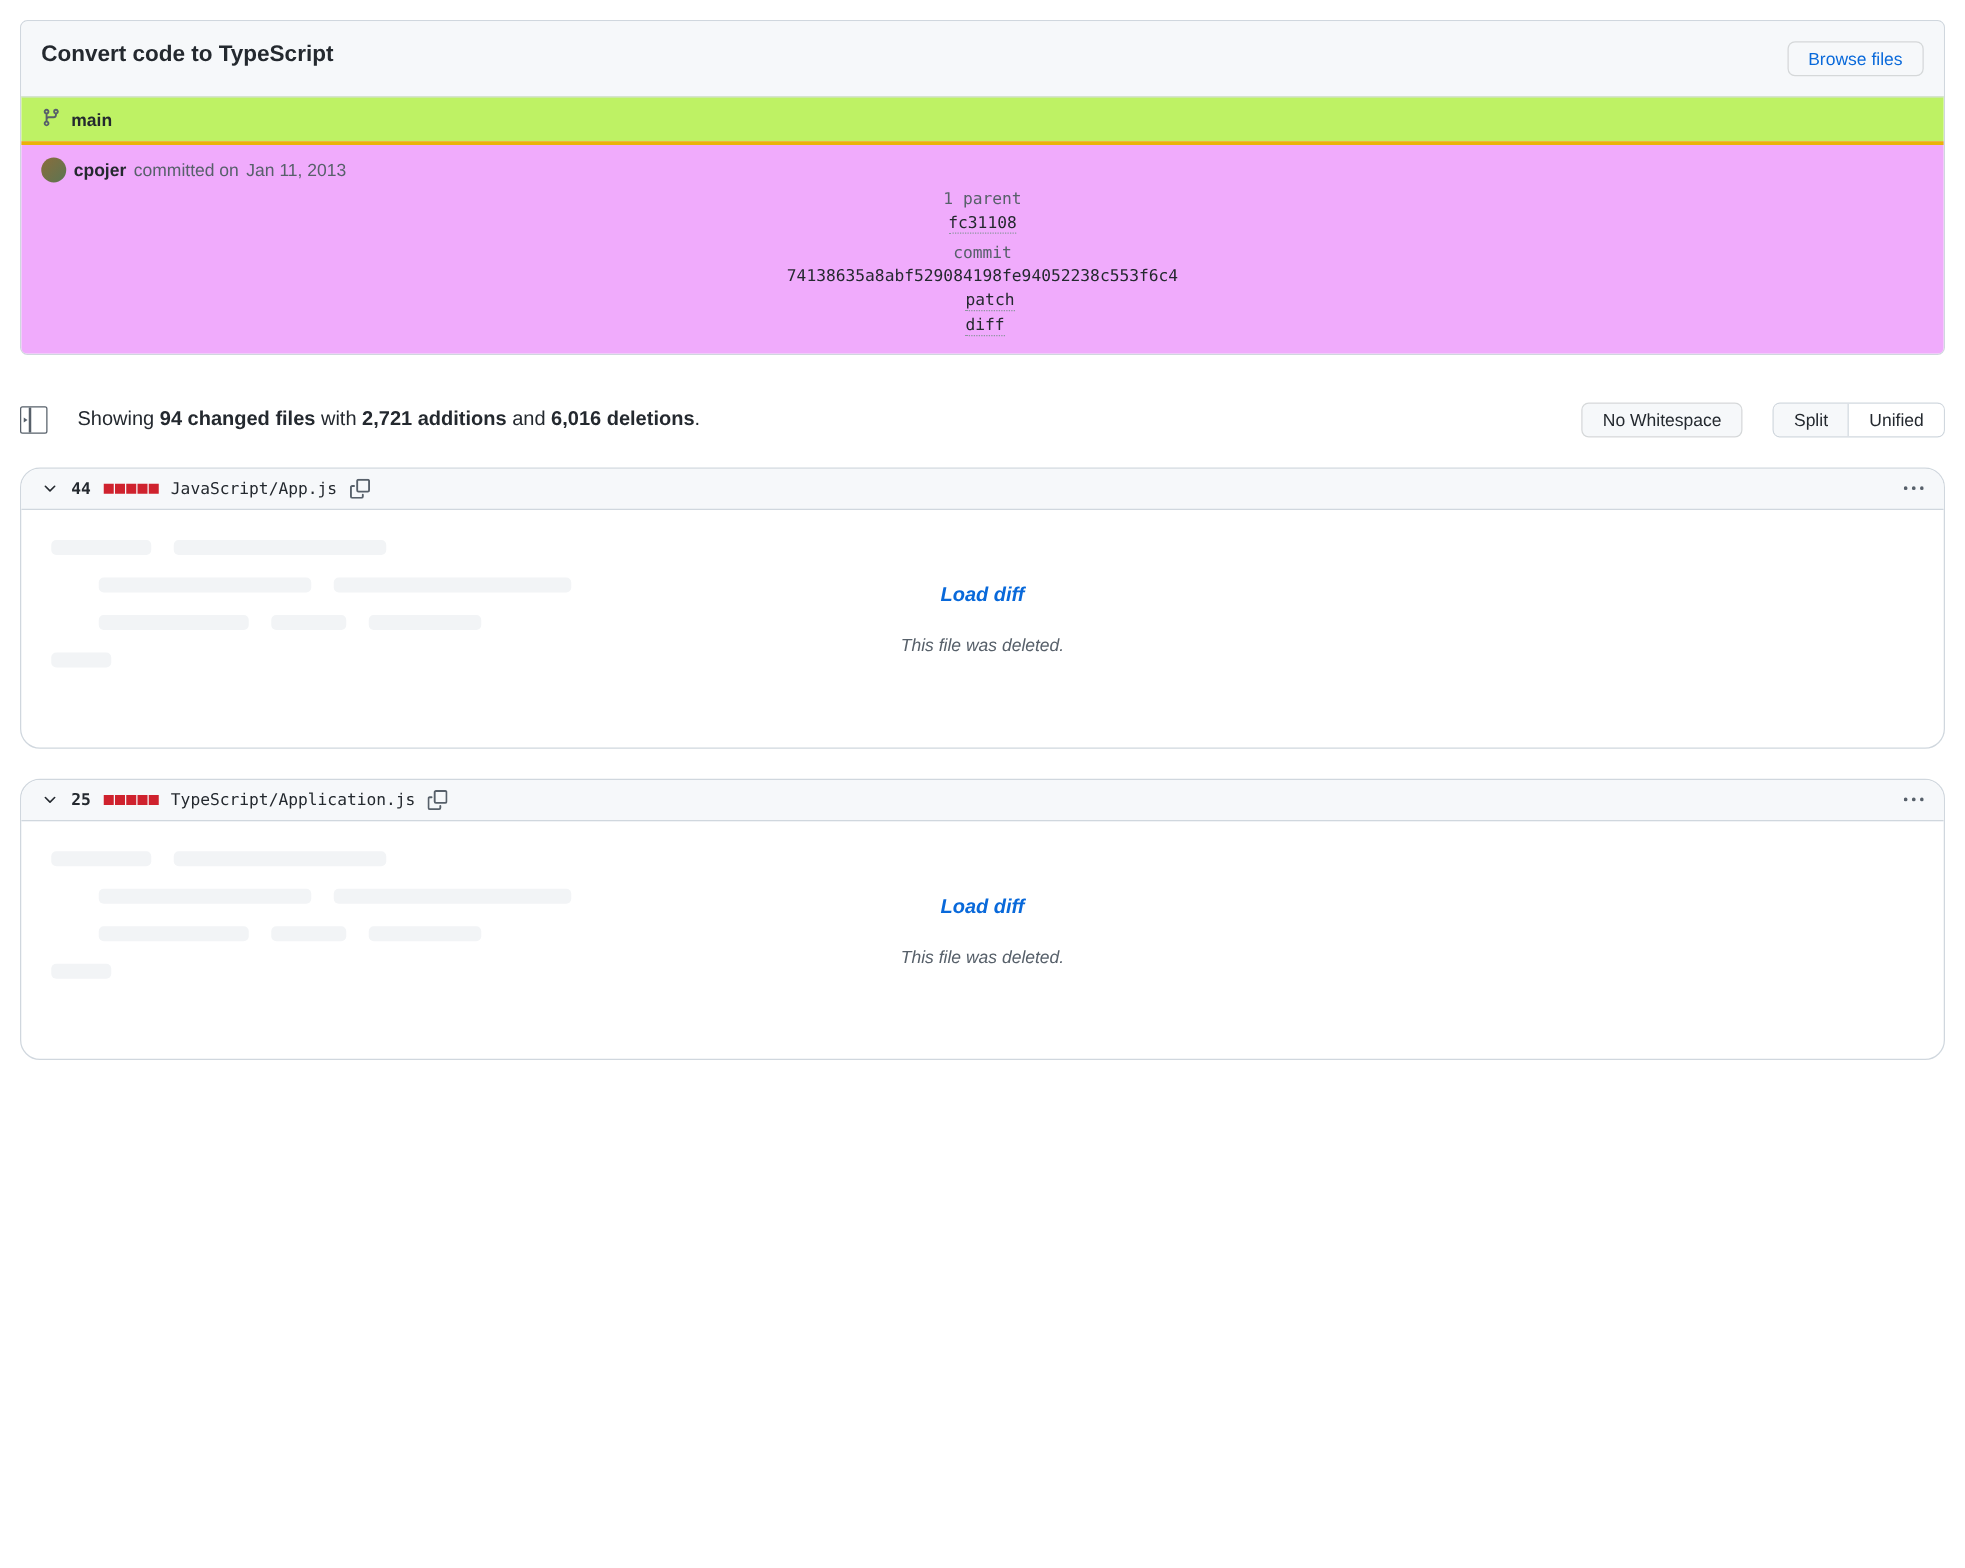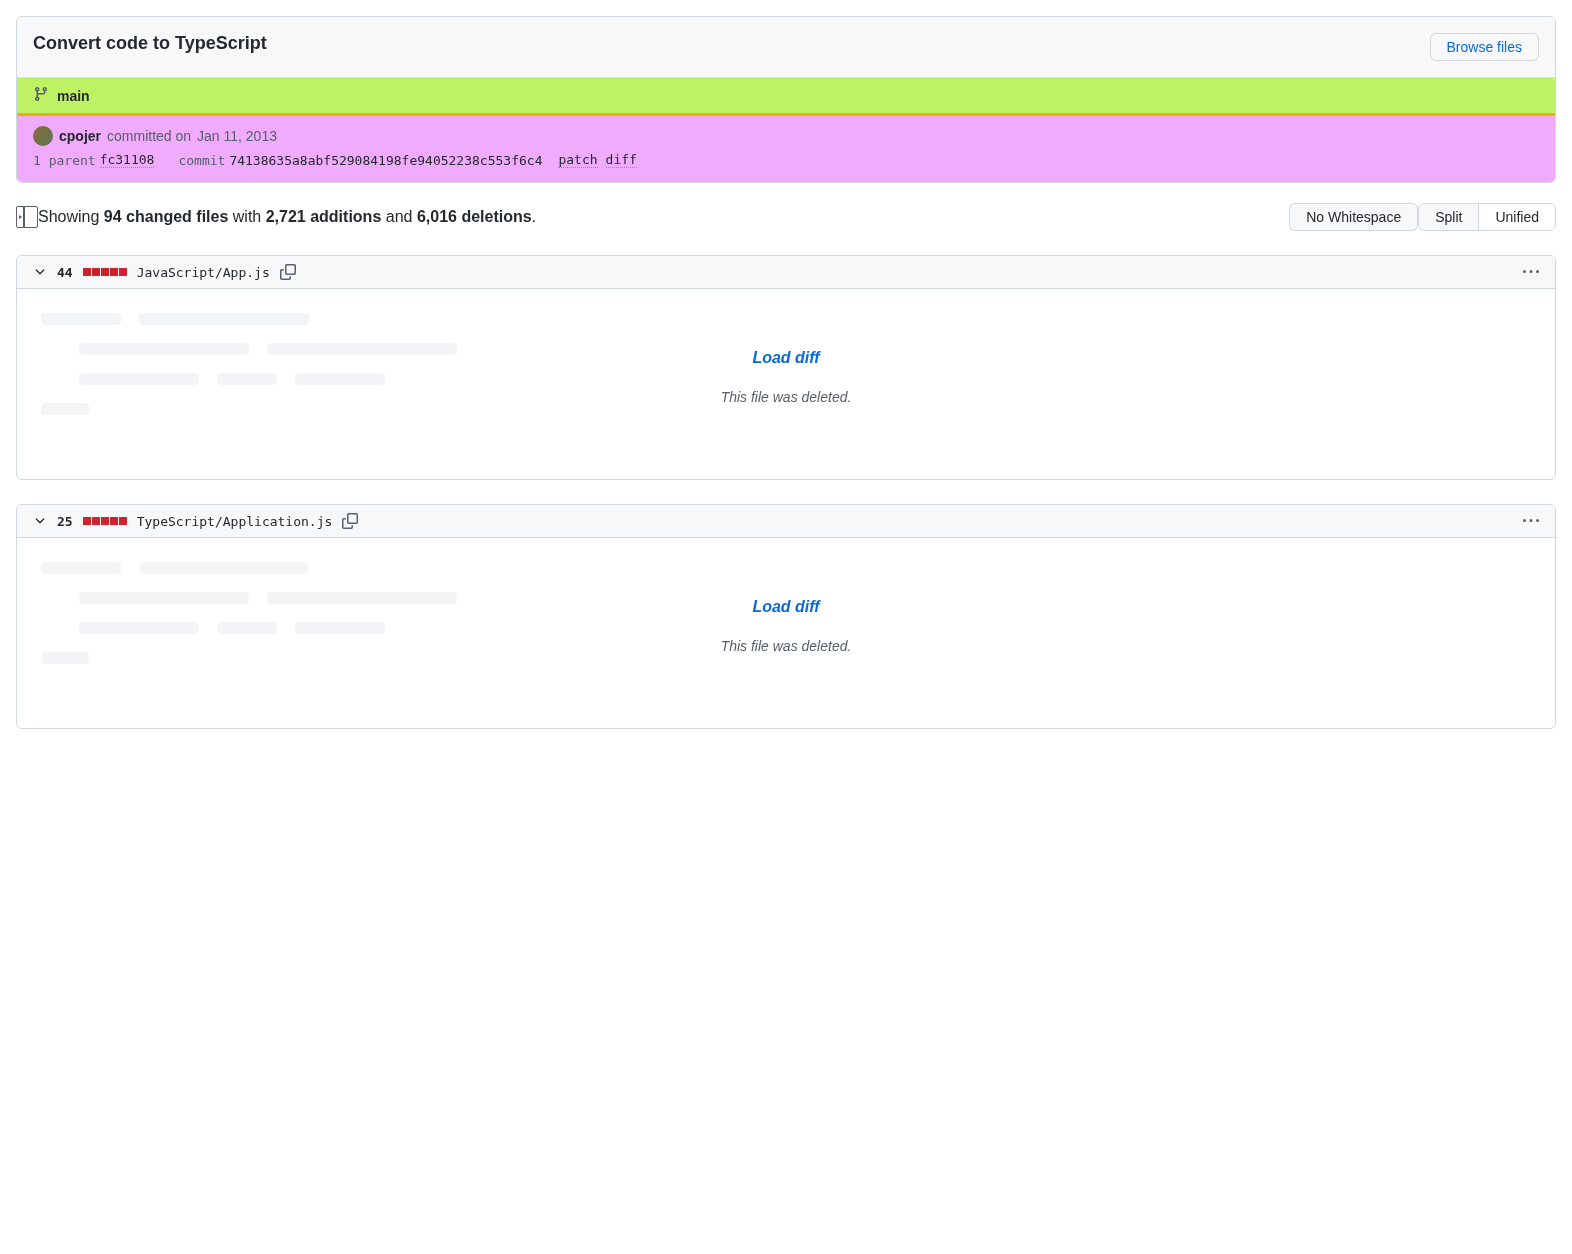--- a/index.html
+++ b/index.html
@@ -69,33 +69,34 @@
 .author-name { font-weight: 600; color: #24292f; }
 .commit-refs {
   margin-top: 6px;
   font-family: ui-monospace, SFMono-Regular, "SF Mono", Menlo, Consolas, monospace;
   font-size: 13px;
   color: #57606a;
   display: flex;
   flex-wrap: wrap;
   gap: 4px;
   align-items: center;
+  flex-direction: column;
 }
 .sha-link {
   color: #24292f;
   border-bottom: 1px dotted #8c959f;
 }
 .sha-full { color: #24292f; }
 .patch-diff { color: #24292f; border-bottom: 1px dotted #8c959f; margin-left: 12px; }
 .gap { display:inline-block; width: 16px; }
 .toolbar {
   display: flex;
   align-items: center;
-  margin-top: 20px;
-  gap: 0;
+  margin-top: 38px;
+  gap: 24px;
 }
 .sidebar-toggle {
   width: 22px;
   height: 22px;
   border: 1.5px solid #57606a;
   border-radius: 2px;
   position: relative;
   cursor: pointer;
   flex-shrink: 0;
 }
@@ -149,21 +150,21 @@
   background: #fff;
 }
 .view-toggle .seg.active {
   background: #f6f8fa;
 }
 .view-toggle .seg + .seg {
   border-left: 1px solid #d0d7de;
 }
 .file-box {
   border: 1px solid #d0d7de;
-  border-radius: 6px;
+  border-radius: 16px;
   margin-top: 24px;
   overflow: hidden;
 }
 .file-header {
   background: #f6f8fa;
   padding: 8px 16px;
   display: flex;
   align-items: center;
   gap: 10px;
   border-bottom: 1px solid #d0d7de;

